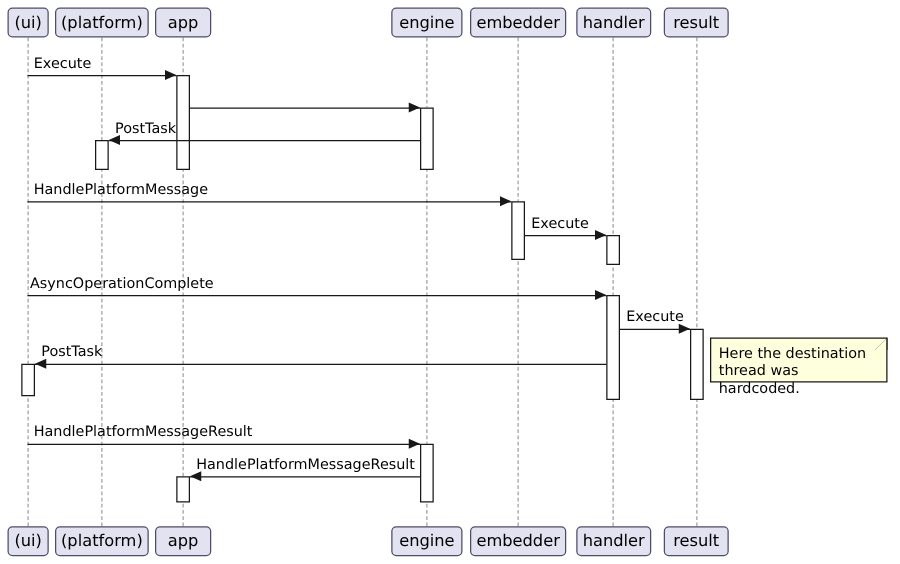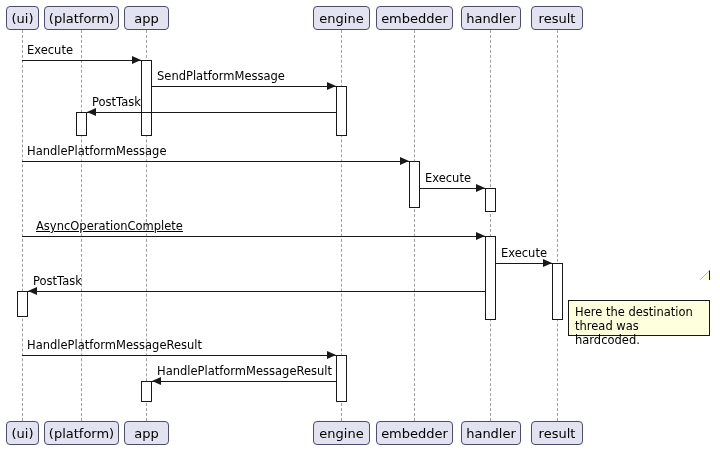--- a/index.html
+++ b/index.html
@@ -79,21 +79,20 @@
   .note {
     position: absolute;
     box-sizing: border-box;
     background: #FEFFDD;
     border: 1px solid #181818;
     font-size: 11.5px;
     color: #000000;
     line-height: 14px;
     padding: 4px 6px;
     white-space: pre-line;
-    margin-top: 30px;
   }
   .note-fold {
     position: absolute;
     width: 0;
     height: 0;
     border-left: 10px solid transparent;
     border-bottom: 10px solid #181818;
   }
   .note-fold-inner {
     position: absolute;
@@ -136,33 +135,32 @@
     <div class="activation" style="left: 485px; top: 236px; height: 84px;"></div>
     <div class="activation" style="left: 552px; top: 263px; height: 57px;"></div>
     <div class="activation" style="left: 17px; top: 291px; height: 26px;"></div>
     <div class="activation" style="left: 336px; top: 355px; height: 47px;"></div>
     <div class="activation" style="left: 141px; top: 381px; height: 21px;"></div>
     <div class="msg-line" style="left: 22px; top: 60px; width: 119px;"></div>
     <div class="arrow-head arrow-right" style="left: 132px; top: 56px;"></div>
     <div class="msg-label" style="left: 27px; top: 45px;">Execute</div>
     <div class="msg-line" style="left: 152px; top: 86px; width: 184px;"></div>
     <div class="arrow-head arrow-right" style="left: 327px; top: 82px;"></div>
-    <div class="msg-label" style="left: 157px; top: 71px;">SendPlatformMessage</div>
     <div class="msg-line" style="left: 87px; top: 112px; width: 249px;"></div>
     <div class="arrow-head arrow-left" style="left: 87px; top: 108px;"></div>
     <div class="msg-label" style="left: 92px; top: 97px;">PostTask</div>
     <div class="msg-line" style="left: 22px; top: 161px; width: 387px;"></div>
     <div class="arrow-head arrow-right" style="left: 400px; top: 157px;"></div>
     <div class="msg-label" style="left: 27px; top: 146px; text-align: center;">HandlePlatformMessage</div>
     <div class="msg-line" style="left: 420px; top: 188px; width: 65px;"></div>
     <div class="arrow-head arrow-right" style="left: 476px; top: 184px;"></div>
     <div class="msg-label" style="left: 425px; top: 173px;">Execute</div>
     <div class="msg-line" style="left: 22px; top: 236px; width: 463px;"></div>
     <div class="arrow-head arrow-right" style="left: 476px; top: 232px;"></div>
-    <div class="msg-label" style="left: 36px; top: 221px; text-decoration: underline;">AsyncOperationComplete</div>
+    <div class="msg-label" style="left: 24px; top: 221px;">AsyncOperationComplete</div>
     <div class="msg-line" style="left: 496px; top: 263px; width: 56px;"></div>
     <div class="arrow-head arrow-right" style="left: 543px; top: 259px;"></div>
     <div class="msg-label" style="left: 501px; top: 248px;">Execute</div>
     <div class="msg-line" style="left: 28px; top: 291px; width: 457px;"></div>
     <div class="arrow-head arrow-left" style="left: 28px; top: 287px;"></div>
     <div class="msg-label" style="left: 33px; top: 276px;">PostTask</div>
     <div class="msg-line" style="left: 22px; top: 355px; width: 314px;"></div>
     <div class="arrow-head arrow-right" style="left: 327px; top: 351px;"></div>
     <div class="msg-label" style="left: 27px; top: 340px;">HandlePlatformMessageResult</div>
     <div class="msg-line" style="left: 152px; top: 381px; width: 184px;"></div>

